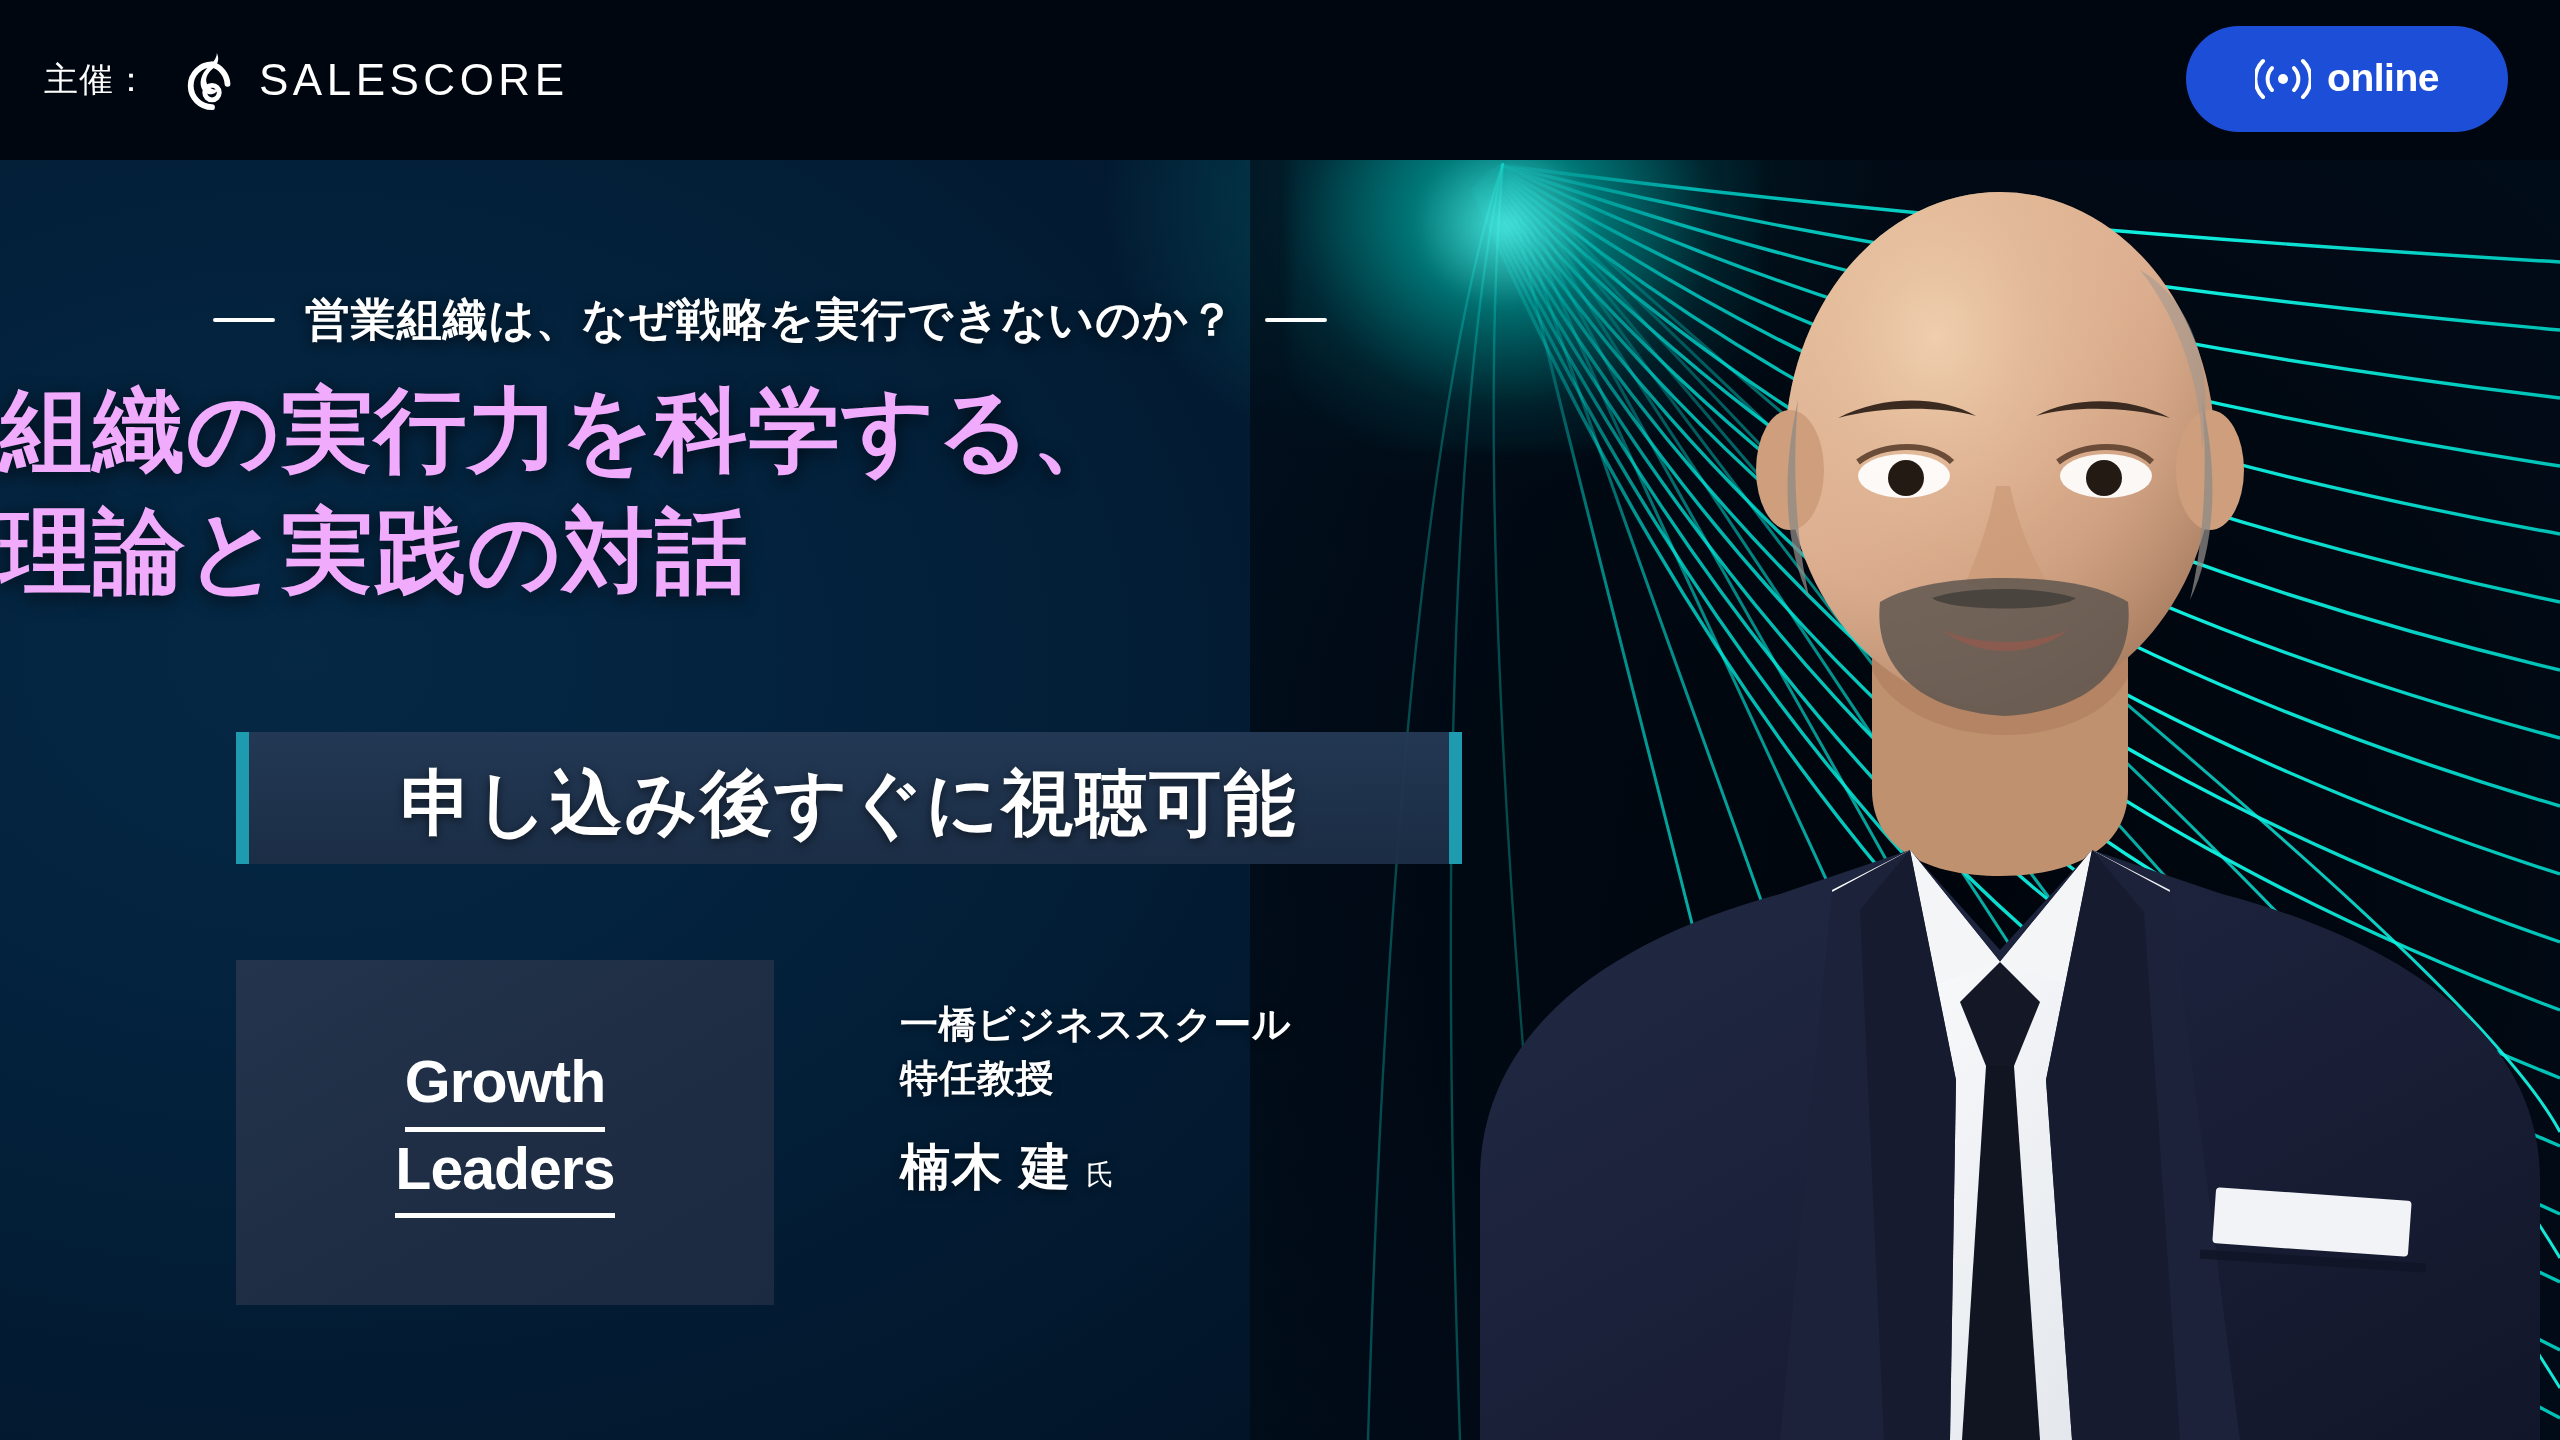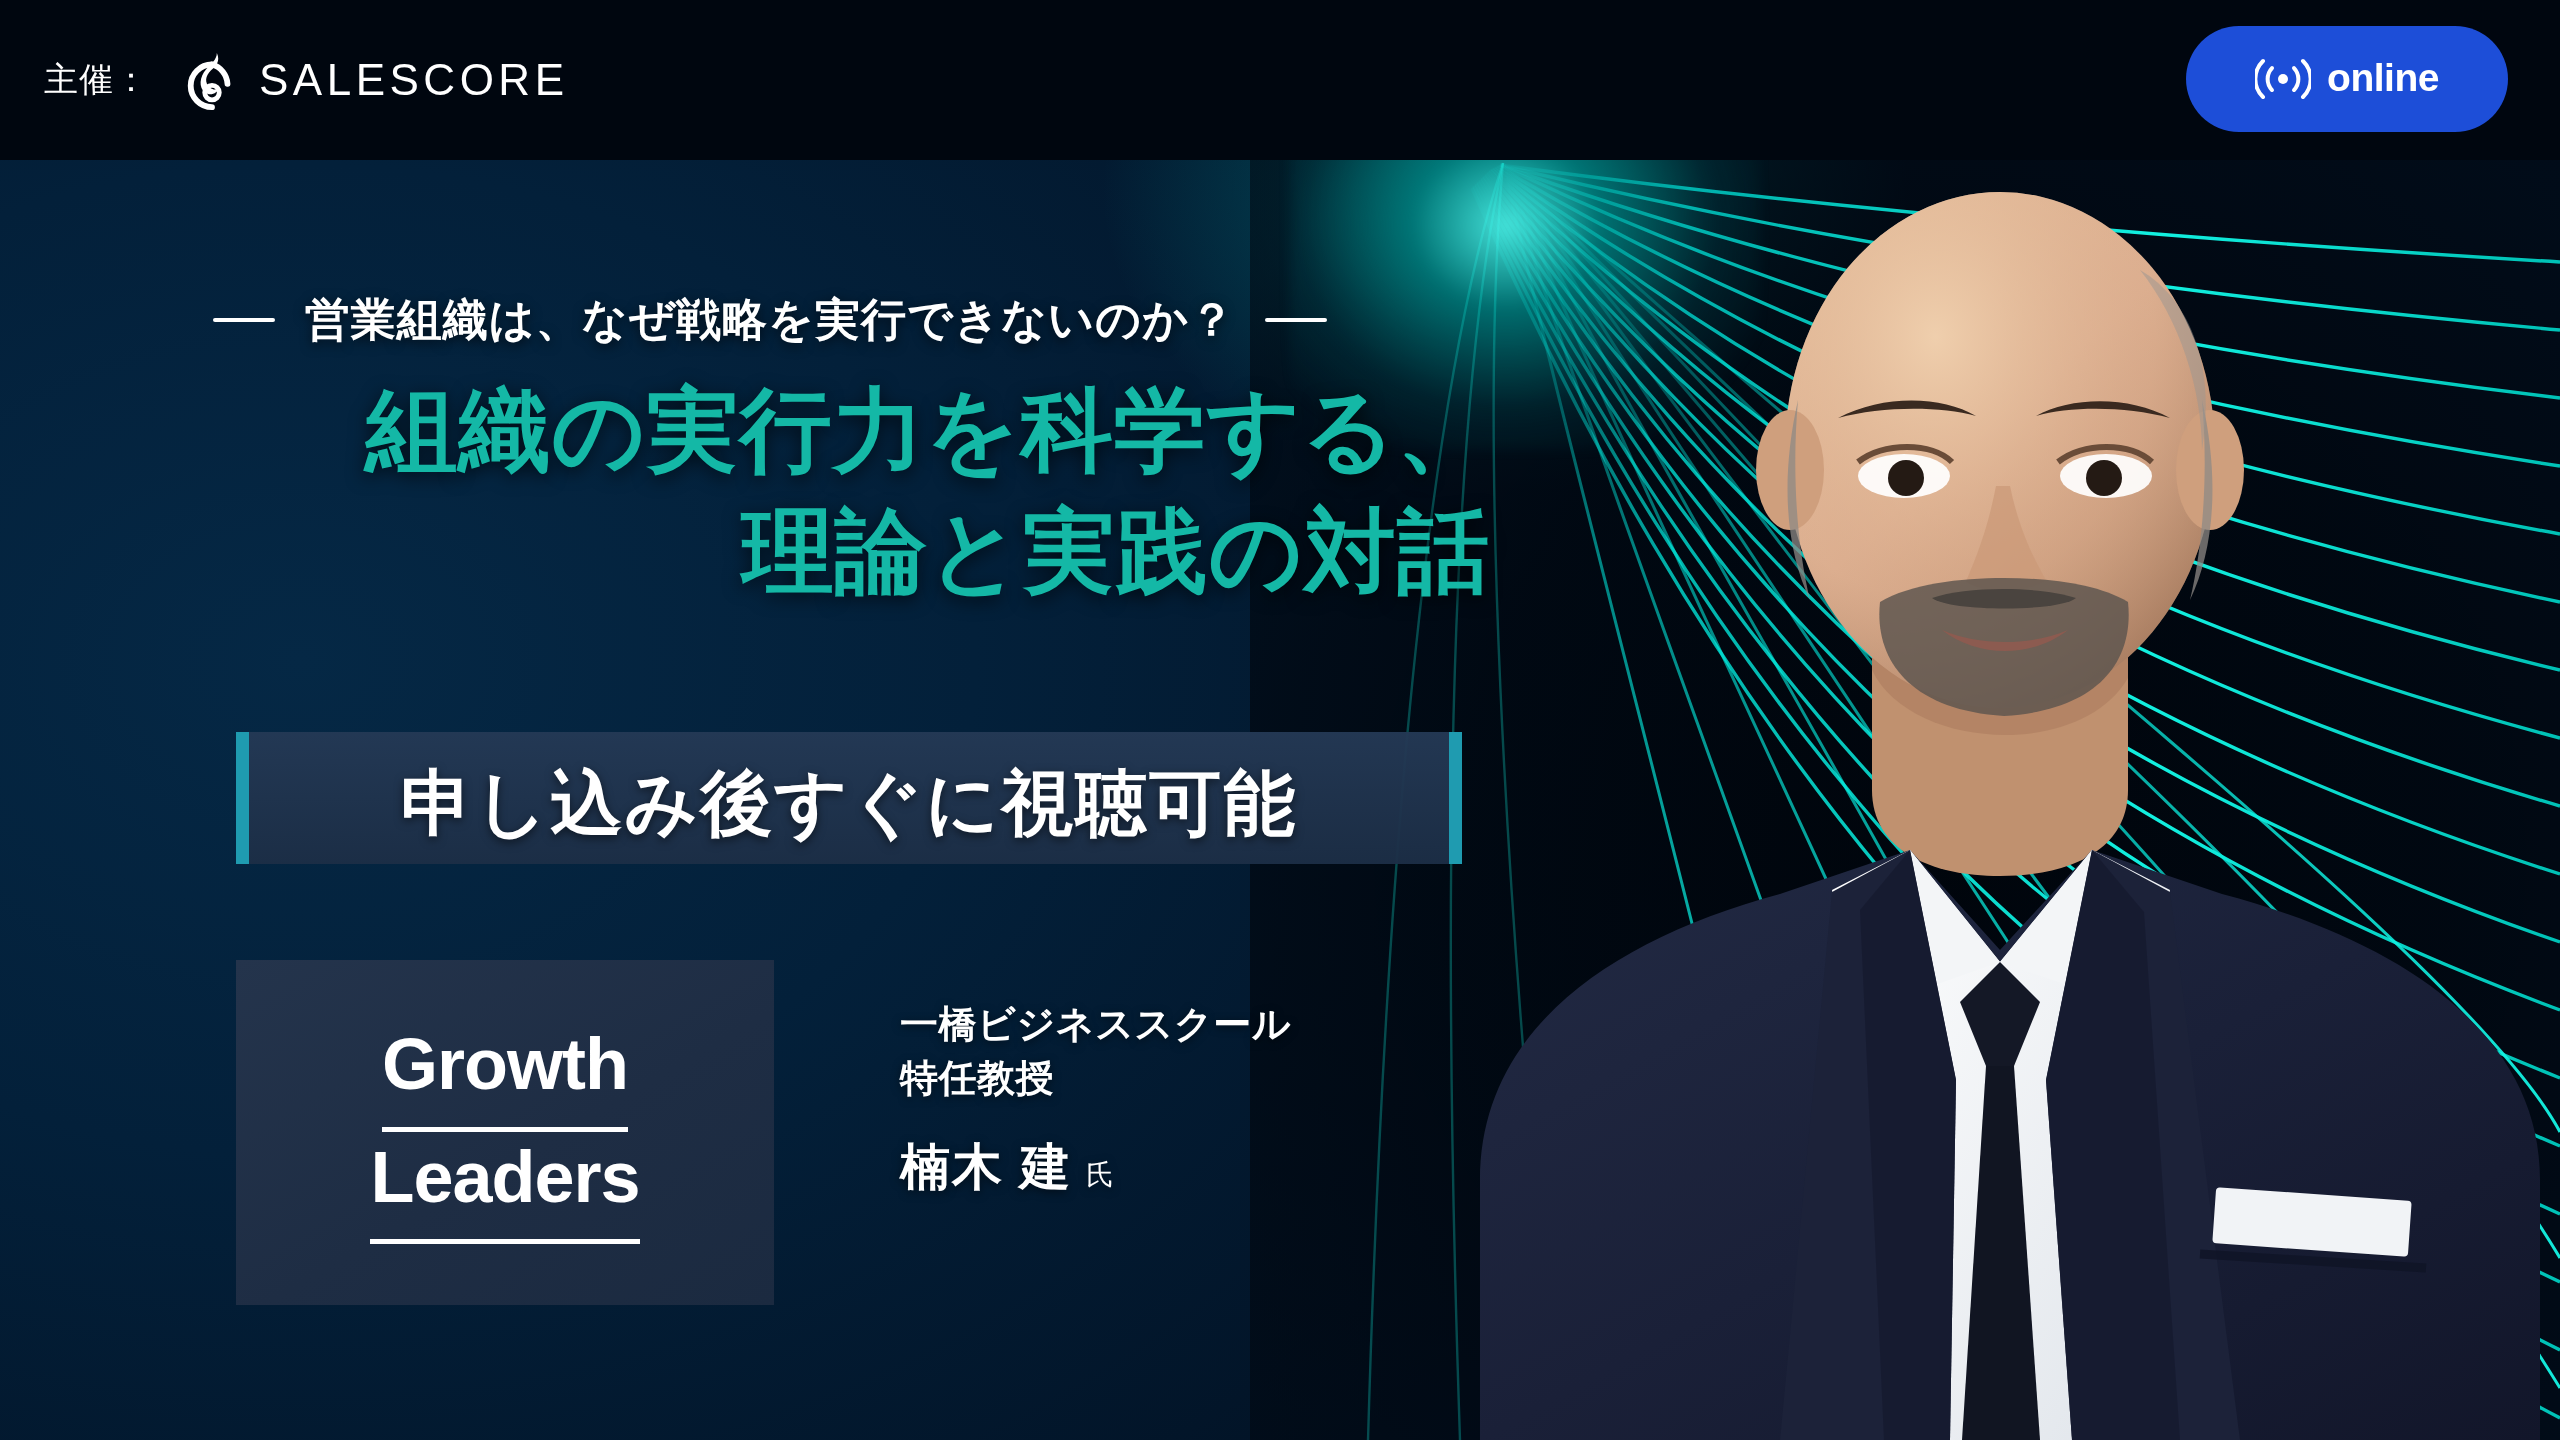--- a/index.html
+++ b/index.html
@@ -105,21 +105,21 @@
   .eyebrow .rule {
     width:62px; height:4px; background:#ffffff; flex:0 0 auto; border-radius:2px;
   }
   .eyebrow .txt {
     font-size:45px; font-weight:bold; letter-spacing:1px; white-space:nowrap;
     text-shadow:0 3px 12px rgba(0,0,0,0.65);
   }
 
   .headline {
     position:absolute; left:0; top:210px; width:1490px;
-    text-align:right; color:#14b8a6;
+    text-align:left; color:#f0abfc;
   }
   .headline .hl-line {
     font-size:92px; font-weight:bold; line-height:1.32;
     letter-spacing:1px; white-space:nowrap;
     text-shadow:0 4px 18px rgba(0,0,0,0.7);
   }
 
   .cta-banner {
     position:absolute; left:236px; top:572px;
     width:1226px; height:132px;
@@ -142,24 +142,24 @@
 
   .gl-box {
     position:absolute; left:236px; top:800px;
     width:538px; height:345px;
     background:linear-gradient(150deg,#24344c 0%,#1e2d44 55%,#1b2a40 100%);
     display:flex; flex-direction:column;
     align-items:center; justify-content:center;
     gap:2px;
   }
   .gl-word {
-    color:#ffffff; font-size:72px; font-weight:bold;
+    color:#ffffff; font-size:59px; font-weight:bold;
     letter-spacing:-1px; line-height:1.22;
     border-bottom:5px solid #ffffff;
-    padding-bottom:18px;
+    padding-bottom:8px;
     white-space:nowrap;
   }
 
   .speaker {
     position:absolute; left:900px; top:838px; width:600px;
     color:#ffffff;
   }
   .speaker .affil {
     font-size:38px; font-weight:700; line-height:1.42;
     letter-spacing:0.5px; white-space:nowrap;

